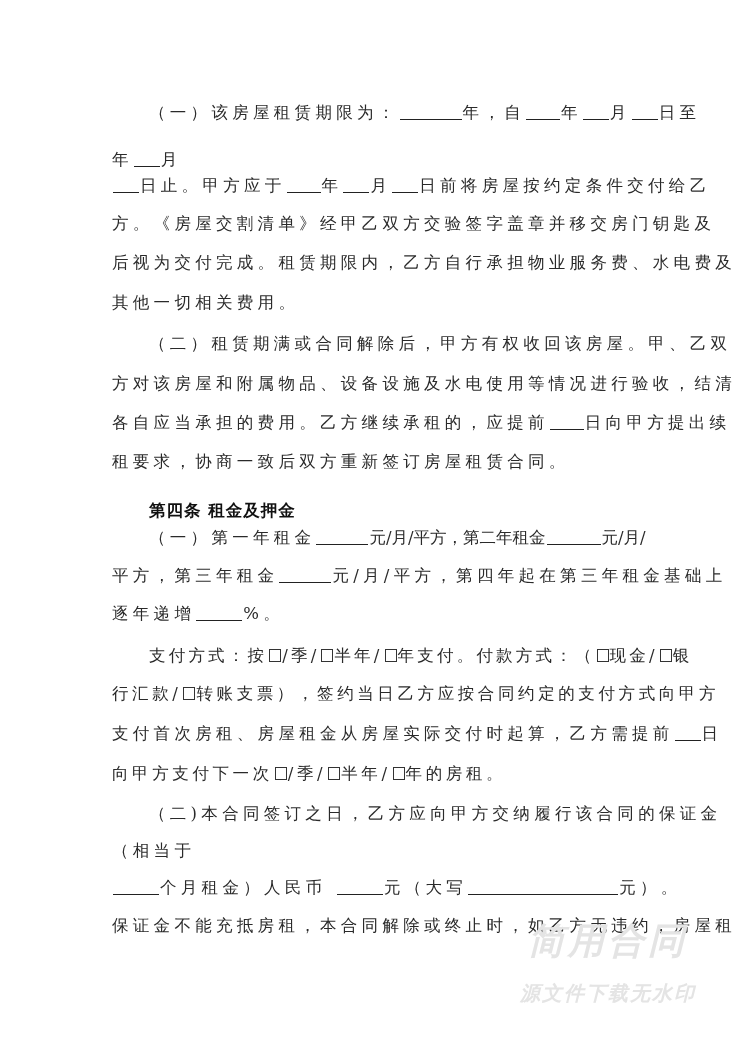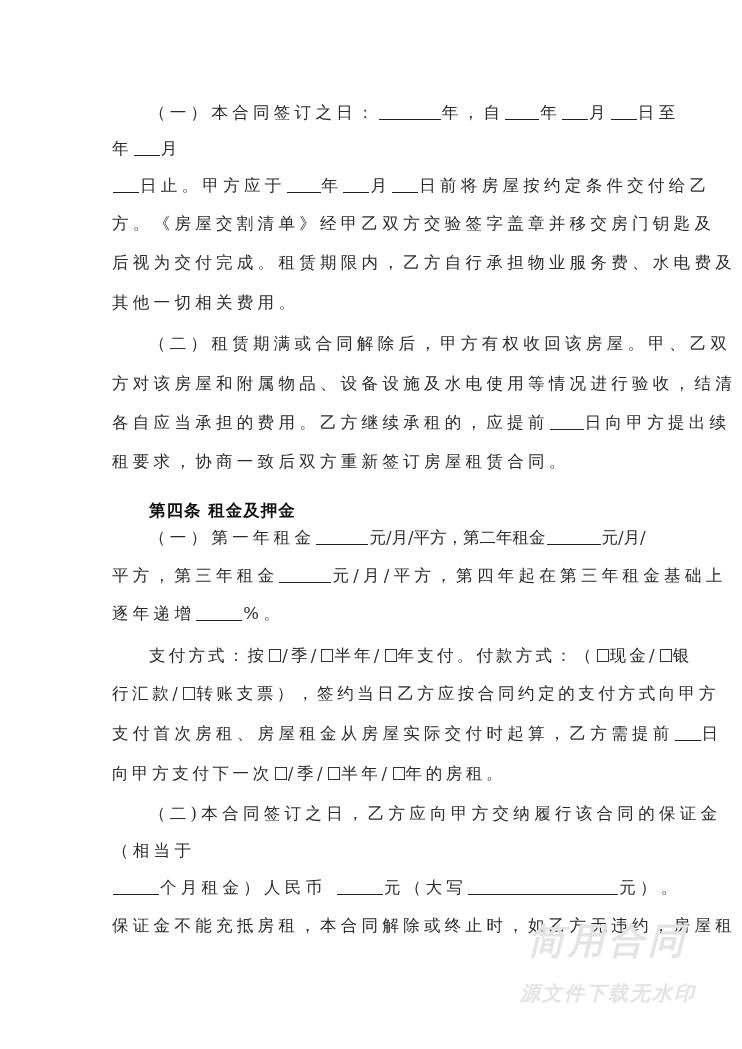--- a/index.html
+++ b/index.html
@@ -69,23 +69,23 @@
   }
   .wm1 { top: 917px; font-size: 36px; letter-spacing: 4px; }
   .wm2 { top: 980px; font-size: 20px; letter-spacing: 2px; }
 </style>
 </head>
 <body>
 
 <div class="page">
 
   <div class="line indent" style="top:102px">
-    <span>（一）本合同签订之日：</span><span class="blank" style="width:62px"></span><span>年，自</span><span class="blank" style="width:34px"></span><span>年</span><span class="blank" style="width:26px"></span><span>月</span><span class="blank" style="width:26px"></span><span>日至</span>
+    <span>（一）该房屋租赁期限为：</span><span class="blank" style="width:62px"></span><span>年，自</span><span class="blank" style="width:34px"></span><span>年</span><span class="blank" style="width:26px"></span><span>月</span><span class="blank" style="width:26px"></span><span>日至</span>
   </div>
-  <div class="line" style="top:138px">
+  <div class="line" style="top:149px">
     <span>年</span><span class="blank" style="width:26px"></span><span>月</span>
   </div>
   <div class="line" style="top:175px">
     <span class="blank" style="width:26px"></span><span>日止。甲方应于</span><span class="blank" style="width:34px"></span><span>年</span><span class="blank" style="width:26px"></span><span>月</span><span class="blank" style="width:26px"></span><span>日前将房屋按约定条件交付给乙</span>
   </div>
   <div class="line" style="top:213px">方。《房屋交割清单》经甲乙双方交验签字盖章并移交房门钥匙及</div>
   <div class="line" style="top:252px">后视为交付完成。租赁期限内，乙方自行承担物业服务费、水电费及</div>
   <div class="line" style="top:292px">其他一切相关费用。</div>
 
   <div class="line indent" style="top:333px">（二）租赁期满或合同解除后，甲方有权收回该房屋。甲、乙双</div>

